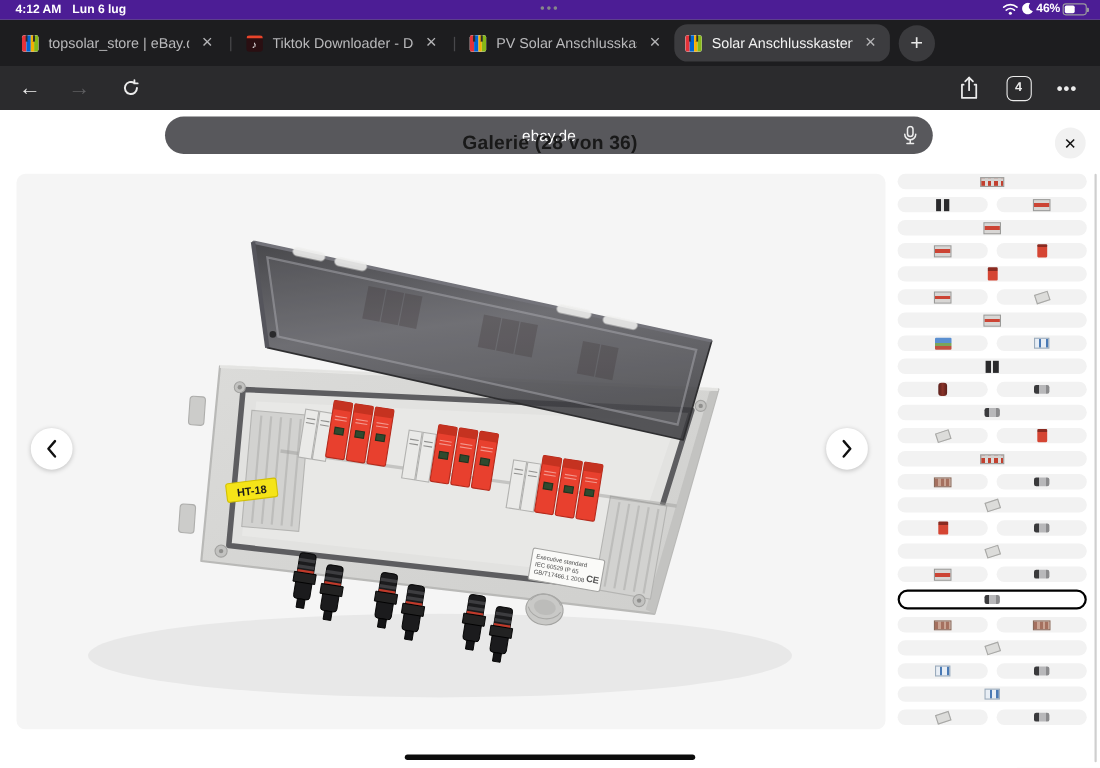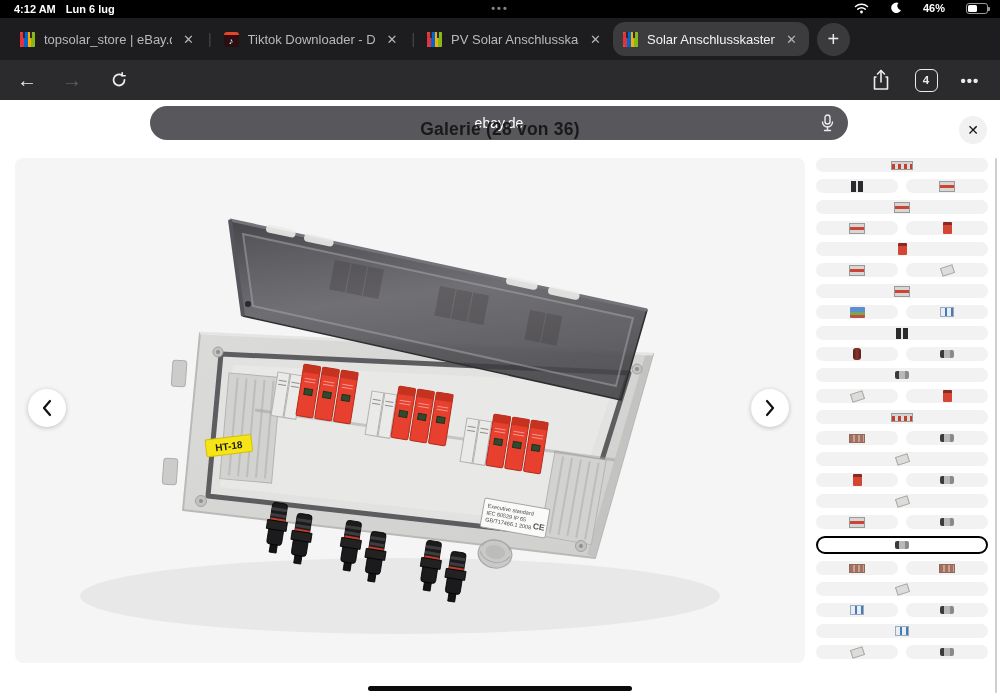--- a/index.html
+++ b/index.html
@@ -5,27 +5,27 @@
   * { margin:0; padding:0; box-sizing:border-box; }
   html,body { width:1000px; height:698px; }
   body {
     font-family:"Liberation Sans","DejaVu Sans",sans-serif;
     background:#fff; position:relative; overflow:hidden;
     -webkit-font-smoothing:antialiased;
   }
   
   .statusbar {
     position:absolute; left:0; top:0; width:1000px; height:18px;
-    background:#000000; color:#fff; font-size:11px; font-weight:700;
+    background:#4c1d95; color:#fff; font-size:11px; font-weight:700;
     display:flex; align-items:center;
   }
   .sb-left { position:absolute; left:14px; top:3px; display:flex; gap:10px; }
   .sb-dots { position:absolute; left:0; right:0; text-align:center; top:2px;
     color:#86868a; font-size:11px; letter-spacing:2px; font-weight:900;}
-  .sb-right { position:absolute; right:12px; top:2px; display:flex; align-items:center; gap:21px; }
+  .sb-right { position:absolute; right:12px; top:2px; display:flex; align-items:center; gap:2px; }
   .wifi-ic svg, .moon-ic svg { display:block; }
   .battery { width:22px; height:11px; border:1px solid #9a9a9e; border-radius:3px; position:relative; }
   .battery .fill { position:absolute; left:1px; top:1px; bottom:1px; width:46%; background:#fff; border-radius:1.5px; }
   .battery .nub { position:absolute; right:-3px; top:3px; width:2px; height:4px; background:#9a9a9e; border-radius:0 1px 1px 0; }
 
   .tabbar {
     position:absolute; left:0; top:18px; width:1000px; height:42px;
     background:#1d1d1f; display:flex; align-items:center;
   }
   .tab { display:flex; align-items:center; height:34px; padding:0 10px; gap:9px;

